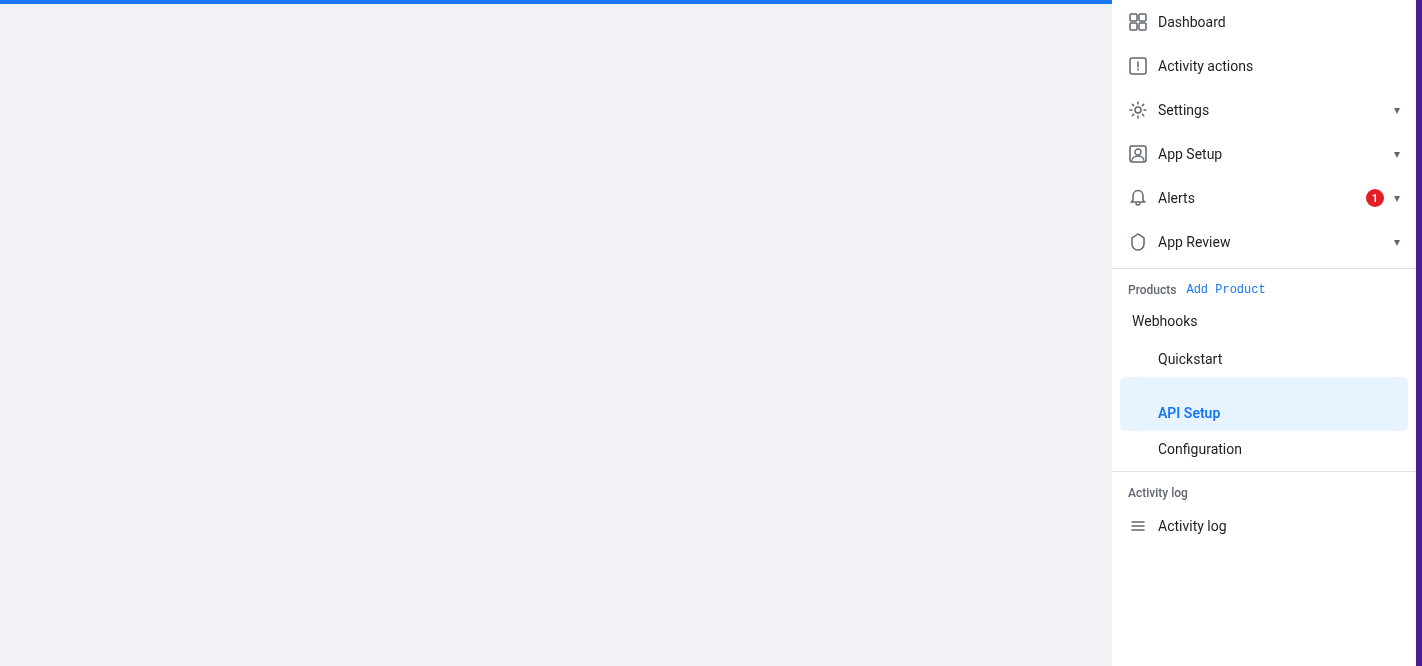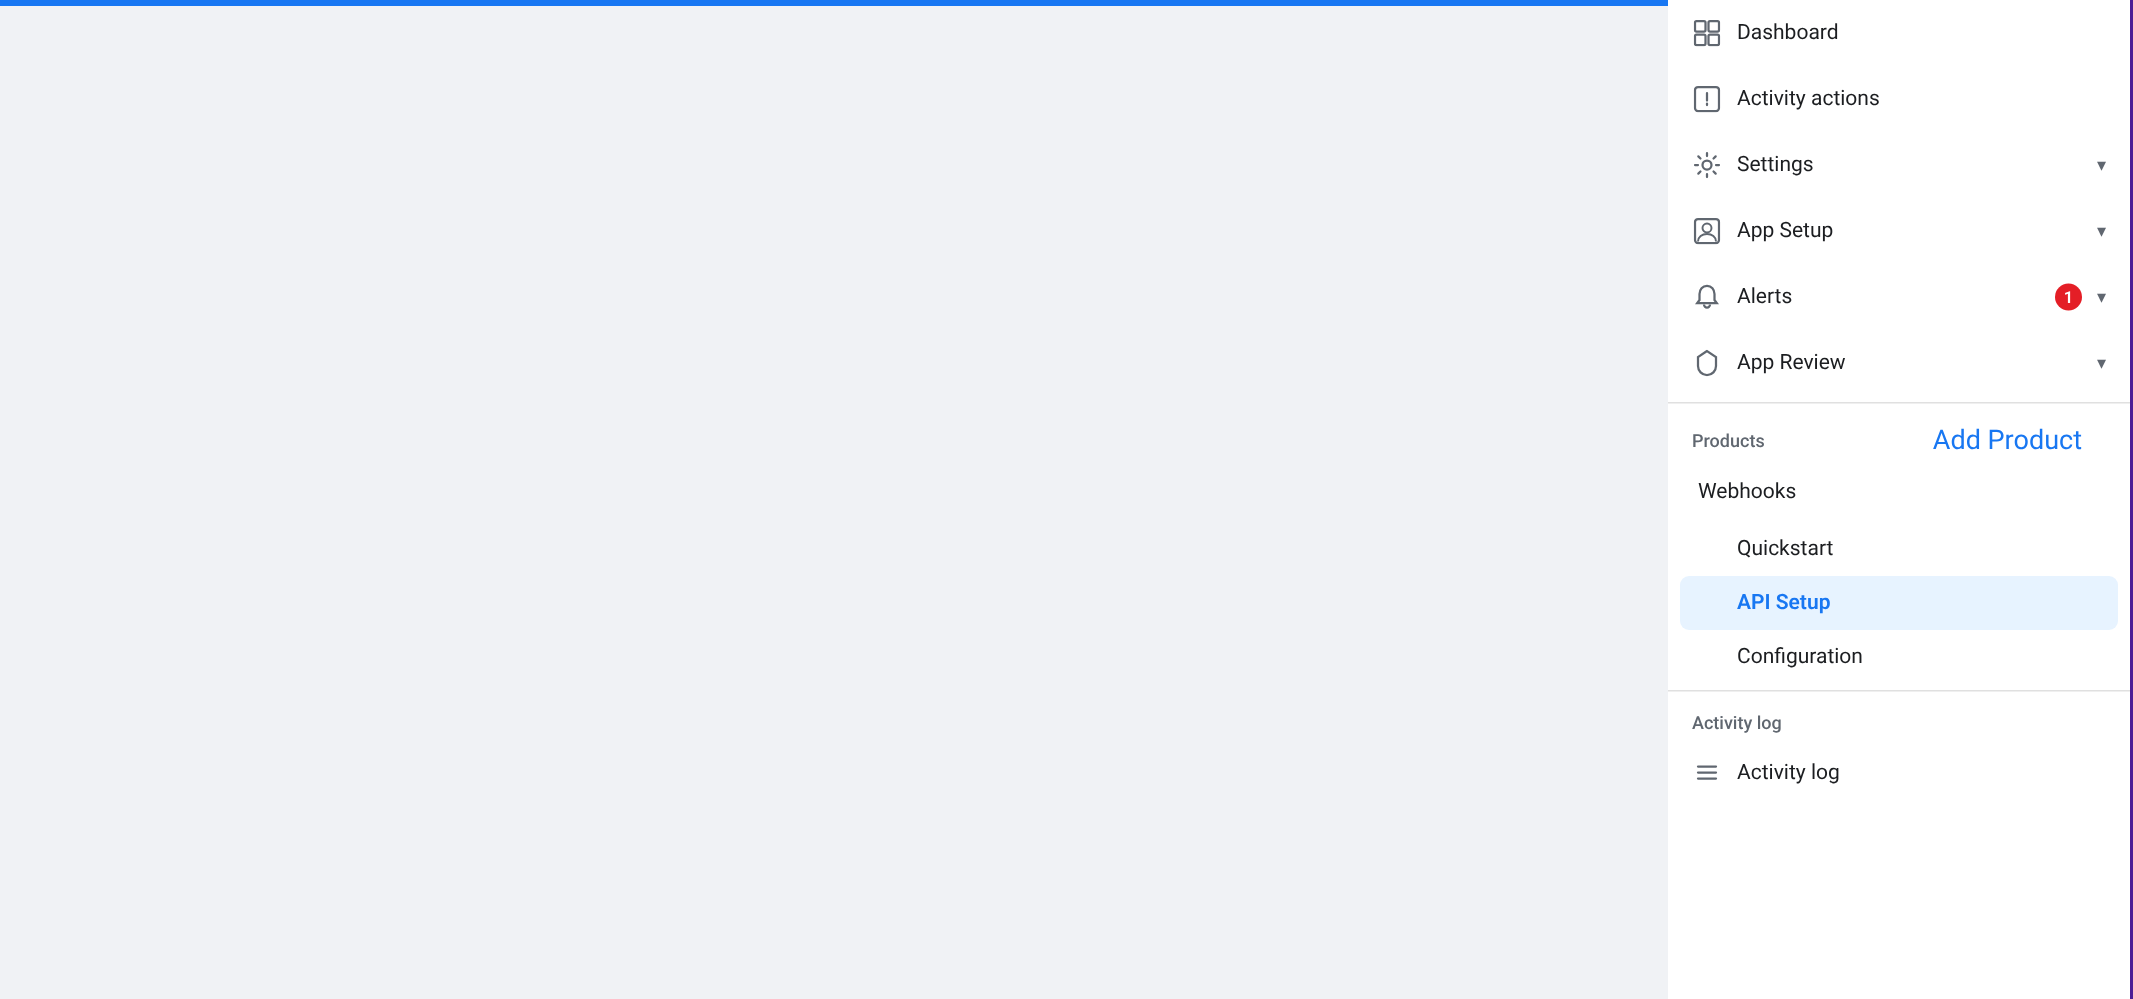--- a/index.html
+++ b/index.html
@@ -3,21 +3,21 @@
   <meta charset="utf-8">
   <style>
     * { box-sizing: border-box; margin: 0; padding: 0; }
     body { font-family: -apple-system, BlinkMacSystemFont, 'Segoe UI', Roboto, sans-serif; background: #f0f2f5; display: flex; height: 666px; overflow: hidden; }
 
     
     .sidebar {
       width: 310px;
       min-width: 310px;
       background: #fff;
-      border-right: 2px solid #4c1d95;
+      border-right: 6px solid #4c1d95;
       height: 100%;
       overflow-y: auto;
       display: flex;
       flex-direction: column;
     }
     .sidebar-item {
       display: flex;
       align-items: center;
       padding: 12px 16px;
       cursor: pointer;
@@ -41,43 +41,45 @@
       justify-content: center;
       font-weight: 600;
     }
     .sidebar-section-label {
       padding: 10px 32px 4px 16px;
       font-size: 12px;
       color: #606770;
       font-weight: 500;
       display: flex;
       align-items: center;
-      justify-content: space-between;
+      justify-content: flex-start;
+      gap: 10px;
     }
     .sidebar-section-label .add-link {
       color: #1877f2;
-      font-size: 18px;
+      font-size: 12px;
       cursor: pointer;
       font-weight: 400;
+      font-family: Liberation Mono, monospace;
     }
     .sidebar-sub-item {
       display: flex;
       align-items: center;
       padding: 10px 8px 10px 46px;
       cursor: pointer;
       font-size: 14px;
       color: #1c1e21;
     }
     .sidebar-sub-item.active {
       background: #e7f3ff;
       color: #1877f2;
       font-weight: 600;
       border-radius: 6px;
       margin: 0 8px;
-      padding: 10px 16px 10px 38px;
+      padding: 28px 16px 10px 38px;
     }
     .sidebar-item.active-parent .label { color: #1877f2; font-weight: 600; }
     .sidebar-top-border { border-top: 1px solid #e0e0e0; margin: 4px 0; }
 
     
     .main {
       flex: 1;
       overflow-y: auto;
       background: #f0f2f5;
       padding: 0;

